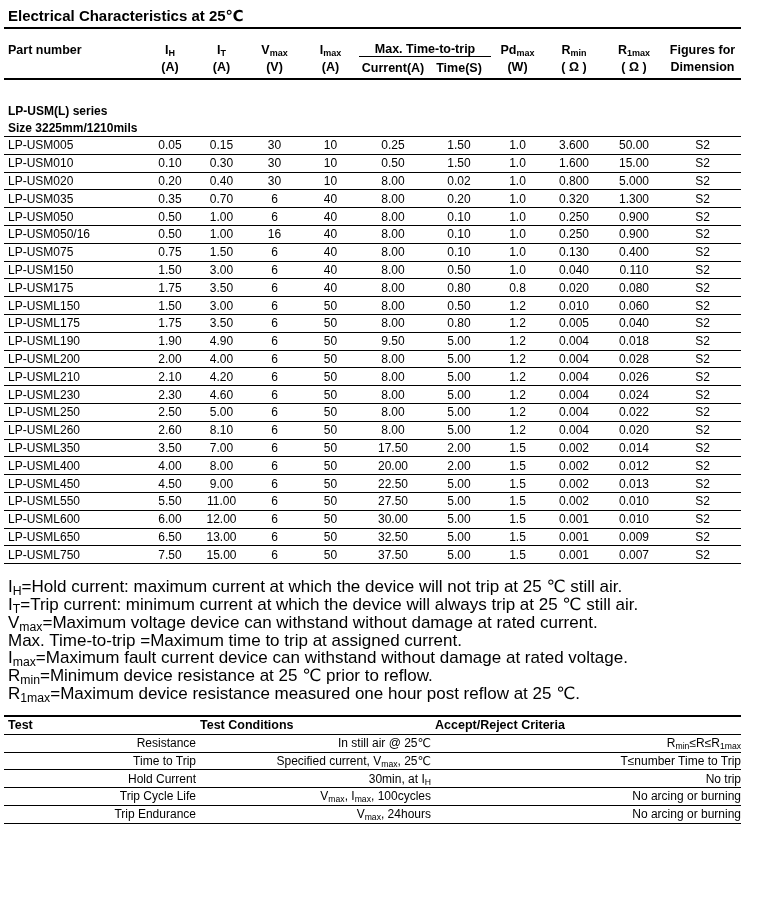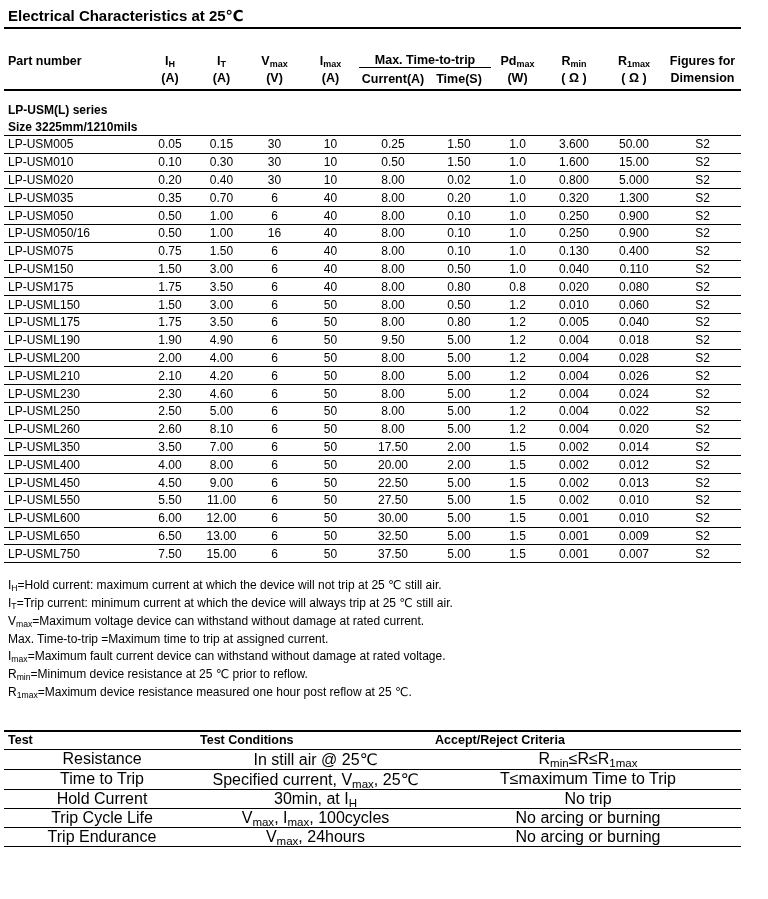--- a/index.html
+++ b/index.html
@@ -7,39 +7,39 @@
   .page{width:737px;margin:6px 0 0 4px;}
   .title{font-size:15px;font-weight:bold;padding-left:4px;margin:2px 0 2px 0;line-height:19px;}
   .title-rule{border-bottom:2px solid #000;}
   sub{font-size:0.72em;vertical-align:-0.25em;line-height:0;}
 
   table{border-collapse:collapse;table-layout:fixed;width:737px;}
   th,td{padding:0;vertical-align:middle;overflow:hidden;white-space:nowrap;}
 
   
   .spec th{font-weight:bold;font-size:12.5px;text-align:center;}
-  .spec .hdr1 th{padding-top:20px;height:18px;vertical-align:bottom;}
+  .spec .hdr1 th{padding-top:9px;height:18px;vertical-align:bottom;}
   .spec .hdr1 th.mtt{border-bottom:1px solid #000;}
   .spec .hdr2 th{height:21px;border-bottom:2px solid #000;vertical-align:middle;}
   .spec th.left,.spec td.col-part{text-align:left;padding-left:4px;}
   .spec td{height:16.8px;font-size:12px;}
   .spec td.col-num{text-align:center;}
   .spec tr.group-row td{font-weight:bold;text-align:left;padding-left:4px;height:17px;}
-  .spec tr.group-first td{padding-top:10px;}
+  .spec tr.group-first td{padding-top:22px;}
   .spec tr.group-last td{border-bottom:1px solid #000;}
   .spec tr.data-row td{border-bottom:1px solid #000;}
 
   
   .notes{margin:14px 0 0 4px;}
-  .note-line{line-height:17.8px;font-size:12px;}
+  .note-line{line-height:17.8px;font-size:17px;}
 
   
-  .tests{margin-top:28px;}
+  .tests{margin-top:12px;}
   .tests th{font-weight:bold;font-size:12.5px;text-align:left;padding-left:4px;height:17px;border-top:2px solid #000;border-bottom:1px solid #000;vertical-align:middle;}
-  .tests td{height:16.8px;border-bottom:1px solid #000;text-align:center;padding-left:4px;font-size:16px;}
+  .tests td{height:16.8px;border-bottom:1px solid #000;text-align:right;padding-left:4px;font-size:12px;}
 </style>
 </head>
 <body>
 
 <div class="page">
 
   <div class="title">Electrical Characteristics at 25℃</div>
   <div class="title-rule"></div>
 
   <table class="spec">
@@ -430,21 +430,21 @@
     </thead>
     <tbody>
         <tr>
           <td>Resistance</td>
           <td>In still air @ 25℃</td>
           <td>R<sub>min</sub>≤R≤R<sub>1max</sub></td>
         </tr>
         <tr>
           <td>Time to Trip</td>
           <td>Specified current, V<sub>max</sub>, 25℃</td>
-          <td>T≤maximum Time to Trip</td>
+          <td>T≤number Time to Trip</td>
         </tr>
         <tr>
           <td>Hold Current</td>
           <td>30min, at I<sub>H</sub></td>
           <td>No trip</td>
         </tr>
         <tr>
           <td>Trip Cycle Life</td>
           <td>V<sub>max</sub>, I<sub>max</sub>, 100cycles</td>
           <td>No arcing or burning</td>

